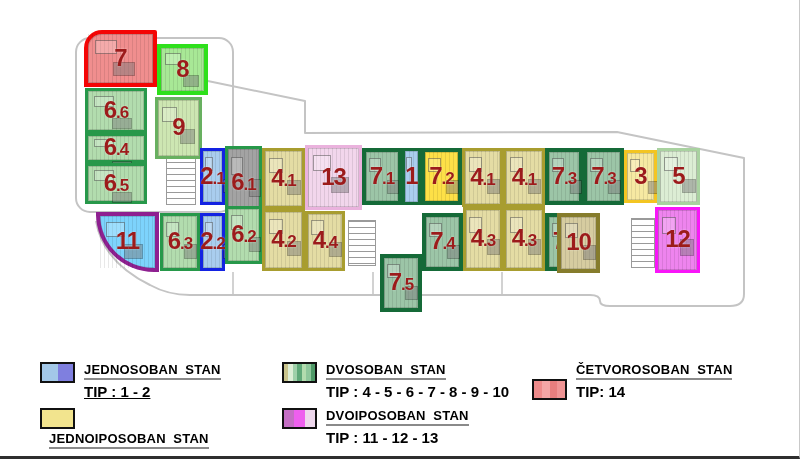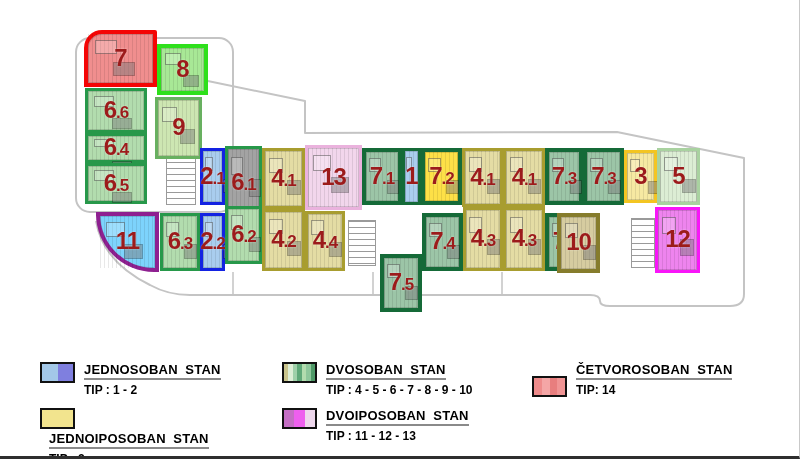--- a/index.html
+++ b/index.html
@@ -43,21 +43,21 @@
     width:35px;height:21px;border:2px solid #111;box-sizing:border-box;
     display:flex;flex-shrink:0;margin-top:2px;
   }
   .swatch .stripe{flex:1;}
   .legend-text{margin-left:9px;}
   .legend-title{
     font-weight:bold;font-size:13px;color:#000;white-space:pre;
     border-bottom:2px solid #8a8a8a;padding-bottom:1px;display:inline-block;
     letter-spacing:.2px;
   }
-  .legend-tip{font-weight:bold;font-size:12px;color:#000;margin-top:3px;white-space:pre;}
+  .legend-tip{font-weight:bold;font-size:15px;color:#000;margin-top:3px;white-space:pre;}
 </style>
 </head>
 <body>
 
 <div id="canvas">
 
   <svg id="outline-svg" width="800" height="459">
     <rect x="76" y="38" width="157" height="174" rx="14" fill="none" stroke="#c4c4c4" stroke-width="2"></rect>
     <path d="M 96 221 Q 103 262 150 285 Q 168 295 190 295 L 590 295 Q 600 295 600 301 Q 600 306 610 306 L 730 306 Q 744 306 744 294 L 744 158 L 617 132 L 305 133 L 305 101 L 203 80" fill="none" stroke="#c4c4c4" stroke-width="2" stroke-linejoin="round"></path>
     <path d="M 233 272 L 233 295 M 373 272 L 373 296 M 502 272 L 502 295" fill="none" stroke="#c4c4c4" stroke-width="1.5"></path>
@@ -158,21 +158,21 @@
         <span class="num"><span>7</span><span class="suf">.6</span></span>
       </div>
       <div class="unit" style="left: 557px; top: 213px; width: 43px; height: 60px; background-color: rgb(214, 204, 160); border: 4px solid rgb(134, 124, 44);">
         <span class="num"><span>10</span><span class="suf"></span></span>
       </div>
       <div class="unit" style="left: 655px; top: 207px; width: 45px; height: 66px; background-color: rgb(238, 132, 238); border: 3px solid rgb(248, 22, 248);">
         <span class="num"><span>12</span><span class="suf"></span></span>
       </div>
     </div>
   <div id="legend">
-      <div class="legend-item" style="left: 40px; top: 360px;">
+      <div class="legend-item" style="left: 40px; top: 360px; text-decoration: underline;">
         <div class="swatch">
           <div class="stripe" style="background: rgb(163, 200, 232);"></div>
           <div class="stripe" style="background: rgb(127, 127, 223);"></div>
         </div>
         <div class="legend-text"><div class="legend-title">JEDNOSOBAN  STAN</div><div class="legend-tip">TIP : 1 - 2</div></div>
       </div>
       <div class="legend-item" style="left: 40px; top: 406px; flex-direction: column;">
         <div class="swatch">
           <div class="stripe" style="background: rgb(242, 228, 142);"></div>
         </div>

